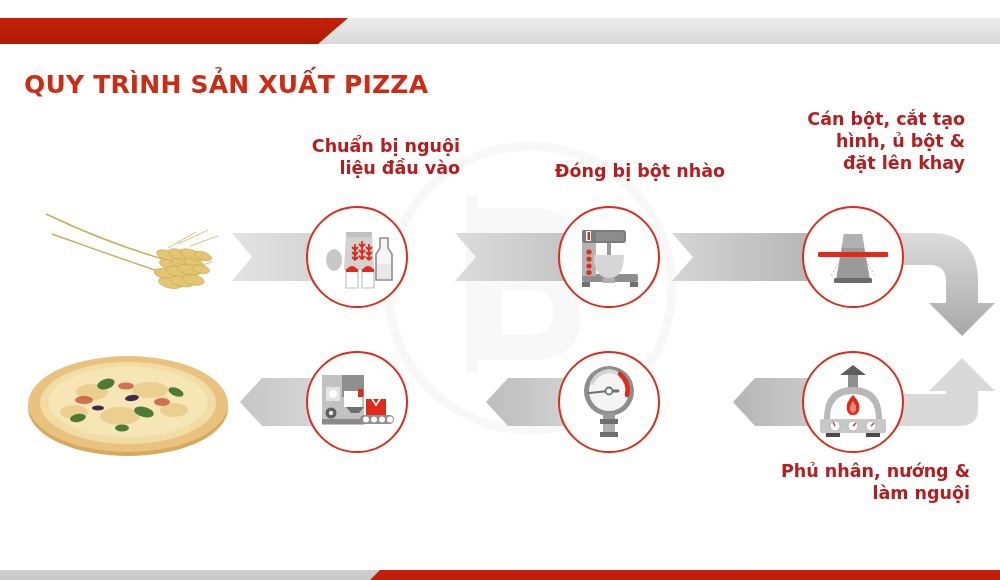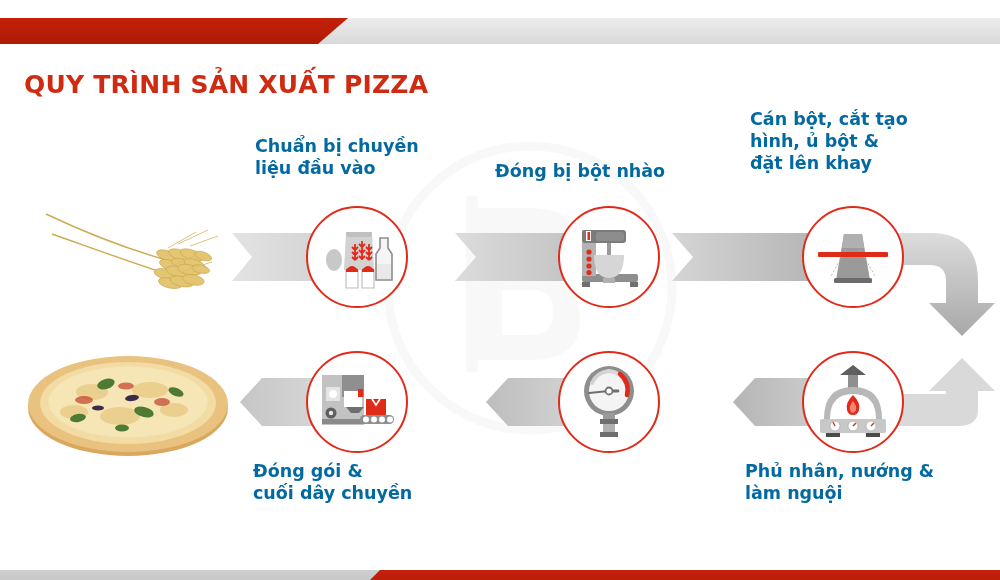--- a/index.html
+++ b/index.html
@@ -34,22 +34,22 @@
   
   .node{
     position:absolute;width:102px;height:102px;border-radius:50%;
     background:#ffffff;border:2px solid #e02b1a;
     box-sizing:border-box;
   }
   .node svg{position:absolute;left:0;top:0;}
 
   
   .lbl{
-    position:absolute;text-align:left;
-    font-size:17.5px;font-weight:bold;color:#0369a1;
+    position:absolute;text-align:right;
+    font-size:17.5px;font-weight:bold;color:#b91c1c;
     line-height:1.25;white-space:pre-line;
   }
 
   
   .wheat{position:absolute;left:18px;top:178px;width:215px;height:112px;}
   .pizza{position:absolute;left:22px;top:330px;width:212px;height:112px;}
 </style>
 </head>
 <body>
 
@@ -365,35 +365,33 @@
         <circle cx="67" cy="73" r="5" fill="#fff" stroke="#b0b0b0" stroke-width=".8"></circle>
         <path d="M67 73 L70 70" stroke="#e02b1a" stroke-width="1.4"></path>
       </g>
       <g fill="#4b4b4b">
         <rect x="22" y="80" width="14" height="4"></rect>
           <rect x="62" y="80" width="14" height="4"></rect>
       </g>
     </svg>
   </div>
 
-  <div class="lbl" style="left:255px;top:118px;width:205px;">Chuẩn bị chuyền
+  <div class="lbl" style="left:255px;top:118px;width:205px;">Chuẩn bị nguội
 liệu đầu vào</div>
 
   <div class="lbl" style="left:495px;top:143px;width:230px;">Đóng bị bột nhào</div>
 
   <div class="lbl" style="left:750px;top:91px;width:215px;">Cán bột, cắt tạo
 hình, ủ bột &amp;
 đặt lên khay</div>
 
   <div class="lbl" style="left:745px;top:443px;width:225px;">Phủ nhân, nướng &amp;
 làm nguội</div>
 
 
-  <div class="lbl" style="left:253px;top:443px;width:205px;">Đóng gói &amp;
-cuối dây chuyền</div>
 
   <svg class="bottombar" viewBox="0 0 1000 28" preserveAspectRatio="none">
     <defs>
       <linearGradient id="gBotGray" x1="0" y1="0" x2="0" y2="1">
         <stop offset="0" stop-color="#cfcfcf"></stop>
           <stop offset="1" stop-color="#bcbcbc"></stop>
       </linearGradient>
       <linearGradient id="gBotRed" x1="0" y1="0" x2="0" y2="1">
         <stop offset="0" stop-color="#c4200a"></stop>
           <stop offset="1" stop-color="#ab1a05"></stop>

